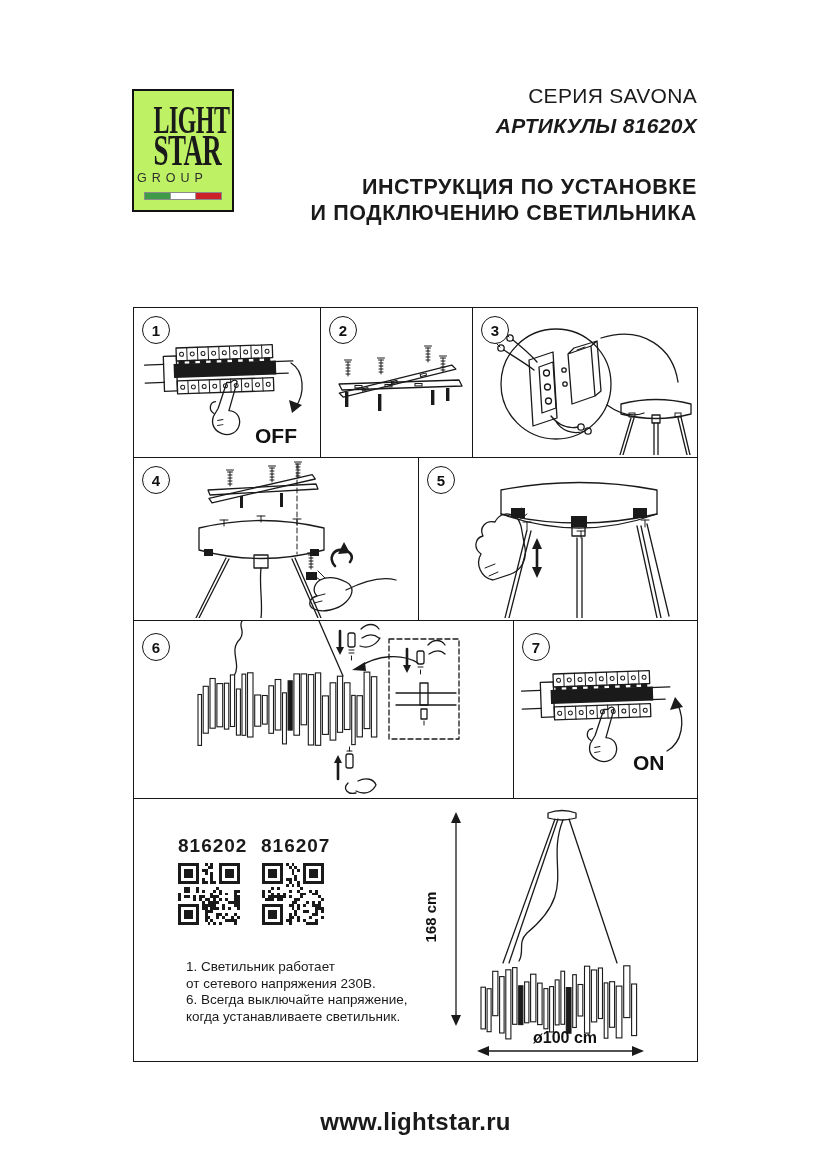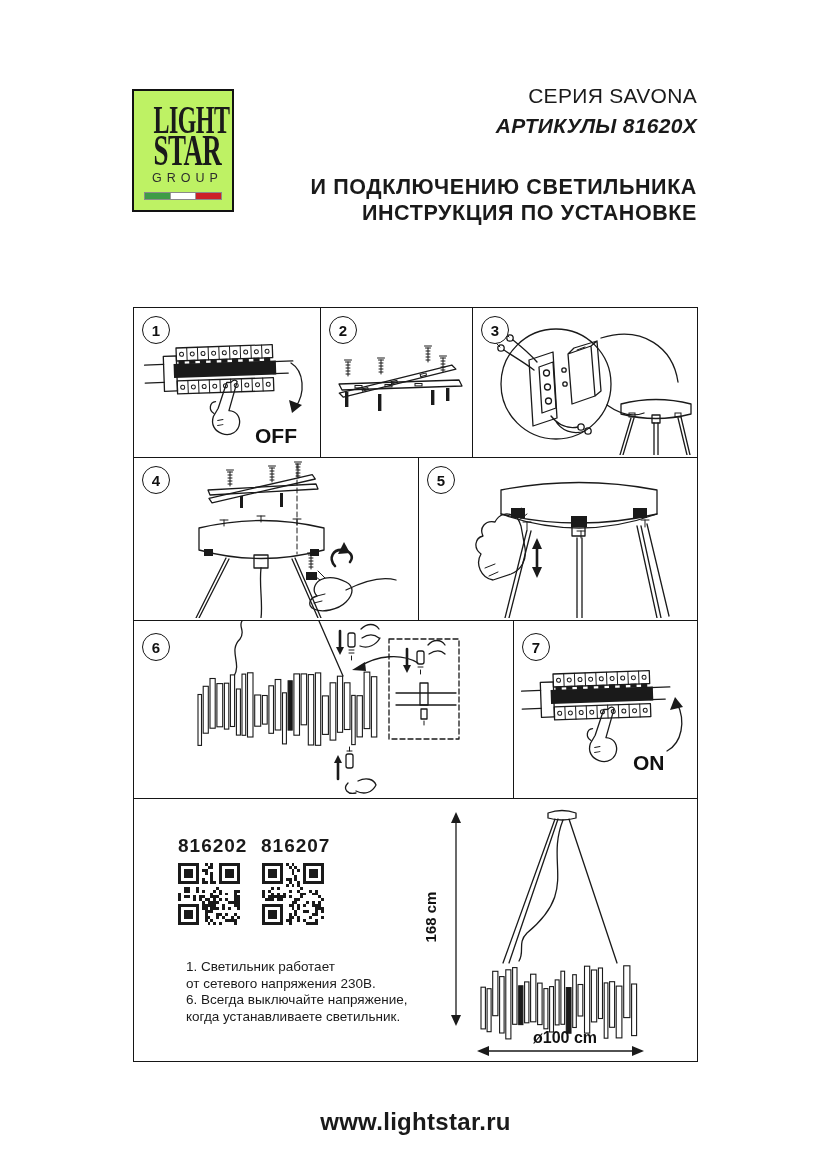--- a/index.html
+++ b/index.html
@@ -6,21 +6,21 @@
   .page{position:relative;width:826px;height:1169px;background:#fff;overflow:hidden;
         font-family:"Liberation Sans",sans-serif;color:#111;}
 
   
   .logo-box{position:absolute;left:132px;top:89px;width:102px;height:123px;
             border:2px solid #121212;box-sizing:border-box;text-align:left;background:#bef264;}
   .logo-light{font-family:"Liberation Serif",serif;font-weight:bold;font-size:40px;line-height:30px;
               margin-top:14px;transform:scaleX(.60);transform-origin:center;letter-spacing:-1px;color:#1a1a1a;}
   .logo-star{font-family:"Liberation Serif",serif;font-weight:bold;font-size:45px;line-height:31px;
              transform:scaleX(.60);transform-origin:center;letter-spacing:-1px;color:#1a1a1a;}
-  .logo-group{font-size:12.5px;letter-spacing:5px;padding-left:18px;margin-top:5px;color:#2d2d2d;}
+  .logo-group{font-size:12.5px;letter-spacing:5px;padding-left:3px;margin-top:5px;color:#2d2d2d;}
   .logo-flag{width:78px;height:8px;margin:7px auto 0;display:flex;border:1px solid #8a8a8a;box-sizing:border-box;}
   .flag-g{flex:1;background:#3e9b47;}
   .flag-w{flex:1;background:#fff;border-left:1px solid #9a9a9a;border-right:1px solid #9a9a9a;}
   .flag-r{flex:1;background:#cb2128;}
 
   
   .header-text{position:absolute;right:129px;top:84px;text-align:right;color:#1a1a1a;}
   .h-series{font-size:21px;font-weight:normal;letter-spacing:.3px;}
   .h-articles{font-size:21px;font-weight:bold;letter-spacing:.3px;margin-top:6px;font-style:italic;}
   .h-instr{font-size:21.5px;font-weight:bold;letter-spacing:.6px;line-height:26px;margin-top:36px;}
@@ -69,22 +69,22 @@
       <div class="flag-g"></div>
       <div class="flag-w"></div>
       <div class="flag-r"></div>
     </div>
   </div>
 
   <div class="header-text">
     <div class="h-series">СЕРИЯ SAVONA</div>
     <div class="h-articles">АРТИКУЛЫ 81620X</div>
     <div class="h-instr">
+      <div>ИНСТРУКЦИЯ ПО УСТАНОВКЕ</div>
       <div>И ПОДКЛЮЧЕНИЮ СВЕТИЛЬНИКА</div>
-      <div>ИНСТРУКЦИЯ ПО УСТАНОВКЕ</div>
     </div>
   </div>
 
   <div class="grid">
 
     <div class="grow">
       <div class="cell r1" style="width:187px">
         <div class="badge">
             <span>1</span>
           </div>

